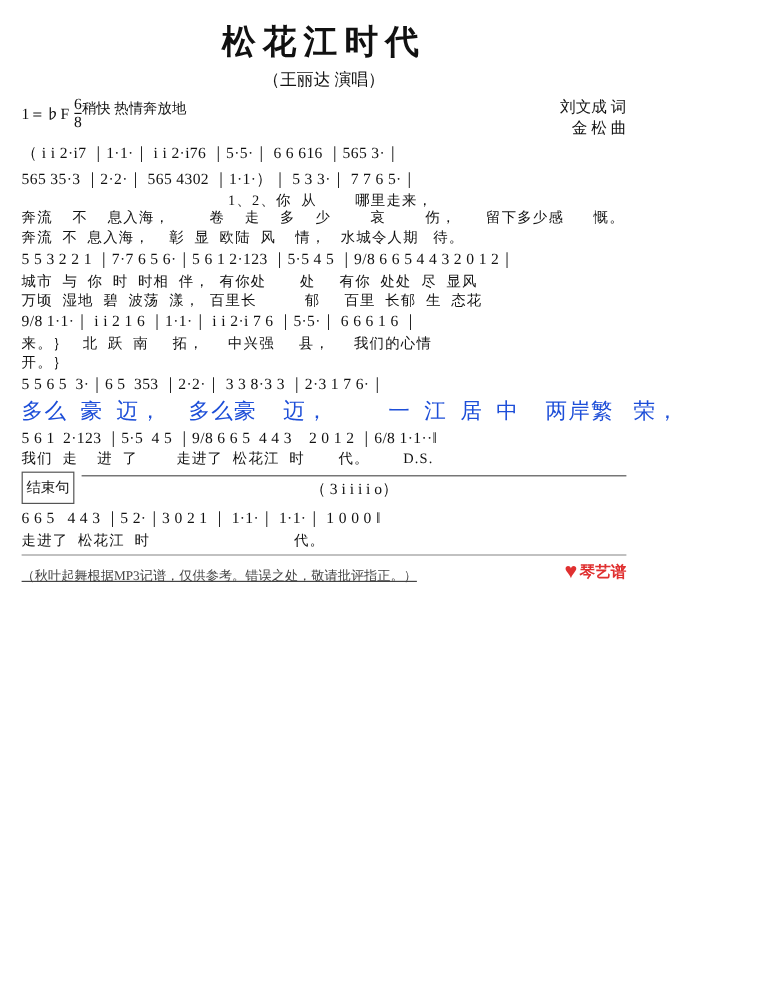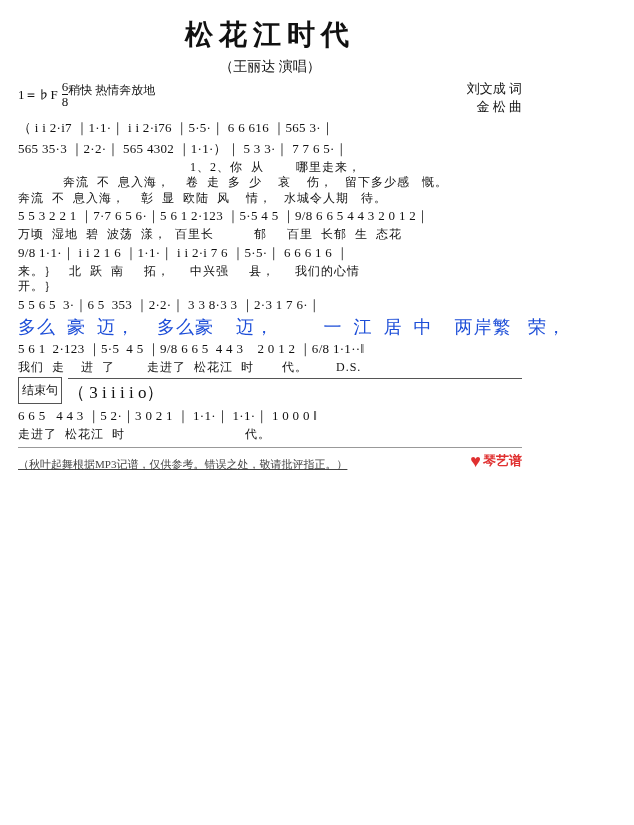--- a/index.html
+++ b/index.html
@@ -106,34 +106,35 @@
     <div class="meta-right">
       <div>刘文成  词</div>
       <div>金  松  曲</div>
     </div>
   </div>
 
   <div class="music-content" id="music-content">
   <div style="font-family: SimSun, STSong, serif; font-size: 13px; white-space: pre; line-height: 1.6; letter-spacing: 0.3px;">（ i i 2·i7 ｜1·1·｜ i i 2·i76 ｜5·5·｜ 6 6 616 ｜565 3·｜</div>
       <div style="font-family: SimSun, STSong, serif; font-size: 13px; white-space: pre; line-height: 1.6; letter-spacing: 0.3px;">565 35·3 ｜2·2·｜ 565 4302 ｜1·1·）｜ 5 3 3·｜ 7 7 6 5·｜</div>
       <div style="font-family: SimSun, STSong, serif; font-size: 12px; white-space: pre; line-height: 1.3; letter-spacing: 1px; color: rgb(17, 17, 17);">                                           1、2、你  从        哪里走来，</div>
-      <div style="font-family: Liberation Serif, serif; font-size: 12px; white-space: pre; line-height: 1.3; letter-spacing: 1px; color: rgb(17, 17, 17); margin-left: 45px;">奔流  不  息入海，    卷  走  多  少    哀    伤，   留下多少感   慨。</div>
+      <div style="font-family: Liberation Mono, monospace; font-size: 12px; white-space: pre; line-height: 1.3; letter-spacing: 1px; color: rgb(17, 17, 17);">奔流  不  息入海，    卷  走  多  少    哀    伤，   留下多少感   慨。</div>
       <div style="font-family: SimSun, STSong, serif; font-size: 12px; white-space: pre; line-height: 1.3; letter-spacing: 1px; color: rgb(17, 17, 17);">奔流  不  息入海，    彰  显  欧陆  风    情，   水城令人期   待。</div>
       <div style="font-family: SimSun, STSong, serif; font-size: 13px; white-space: pre; line-height: 1.6; letter-spacing: 0.3px;">5 5 3 2 2 1 ｜7·7 6 5 6·｜5 6 1 2·123 ｜5·5 4 5 ｜9/8 6 6 5 4 4 3 2 0 1 2｜</div>
+      <div style="font-family: SimSun, STSong, serif; font-size: 12px; white-space: pre; line-height: 1.3; letter-spacing: 1px; color: rgb(17, 17, 17);">城市  与  你  时  时相  伴，  有你处       处     有你  处处  尽  显风</div>
       <div style="font-family: SimSun, STSong, serif; font-size: 12px; white-space: pre; line-height: 1.3; letter-spacing: 1px; color: rgb(17, 17, 17);">万顷  湿地  碧  波荡  漾，  百里长          郁     百里  长郁  生  态花</div>
       <div style="font-family: SimSun, STSong, serif; font-size: 13px; white-space: pre; line-height: 1.6; letter-spacing: 0.3px;">9/8 1·1·｜ i i 2 1 6 ｜1·1·｜ i i 2·i 7 6 ｜5·5·｜ 6 6 6 1 6 ｜</div>
       <div style="font-family: SimSun, STSong, serif; font-size: 12px; white-space: pre; line-height: 1.3; letter-spacing: 1px; color: rgb(17, 17, 17);">来。｝   北  跃  南     拓，     中兴强     县，     我们的心情</div>
       <div style="font-family: SimSun, STSong, serif; font-size: 12px; white-space: pre; line-height: 1.3; letter-spacing: 1px; color: rgb(17, 17, 17);">开。｝</div>
       <div style="font-family: SimSun, STSong, serif; font-size: 13px; white-space: pre; line-height: 1.6; letter-spacing: 0.3px;">5 5 6 5  3·｜6 5  353 ｜2·2·｜ 3 3 8·3 3 ｜2·3 1 7 6·｜</div>
       <div style="font-family: SimSun, STSong, serif; font-size: 18px; white-space: pre; line-height: 1.3; letter-spacing: 1px; color: #1d4ed8;">多么  豪  迈，    多么豪    迈，         一  江  居  中    两岸繁   荣，</div>
       <div style="font-family: SimSun, STSong, serif; font-size: 13px; white-space: pre; line-height: 1.6; letter-spacing: 0.3px;">5 6 1  2·123 ｜5·5  4 5 ｜9/8 6 6 5  4 4 3    2 0 1 2 ｜6/8 1·1··‖</div>
       <div style="font-family: SimSun, STSong, serif; font-size: 12px; white-space: pre; line-height: 1.3; letter-spacing: 1px; color: rgb(17, 17, 17);">我们  走    进  了        走进了  松花江  时       代。       D.S.</div>
       <div style="display: flex; align-items: center; gap: 6px; margin: 2px 0px;">
         <span style="border: 1px solid rgb(85, 85, 85); padding: 4px 3px; font-size: 12px; white-space: nowrap;">结束句</span>
-        <span style="font-size: 17px; font-family: SimSun, STSong, serif; border-top: 1px solid rgb(85, 85, 85); padding-top: 2px; flex: 1 1 0%; text-align: left;">（ 3 i i i i o）</span>
+        <span style="font-size: 13px; font-family: SimSun, STSong, serif; border-top: 1px solid rgb(85, 85, 85); padding-top: 2px; flex: 1 1 0%; text-align: center;">（ 3 i i i i o）</span>
       </div>
       <div style="font-family: SimSun, STSong, serif; font-size: 13px; white-space: pre; line-height: 1.6; letter-spacing: 0.3px;">6 6 5   4 4 3 ｜5 2·｜3 0 2 1 ｜ 1·1·｜ 1·1·｜ 1 0 0 0 ‖</div>
       <div style="font-family: SimSun, STSong, serif; font-size: 12px; white-space: pre; line-height: 1.3; letter-spacing: 1px; color: rgb(17, 17, 17);">走进了  松花江  时                              代。</div>
     </div>
 
   <div style="margin-top: 4px; border-top: 1px solid #999; padding-top: 3px;">
     <div style="display:flex; justify-content:space-between; align-items:flex-end;">
       <div style="font-size:11px; color:#444;text-decoration:underline;">（秋叶起舞根据MP3记谱，仅供参考。错误之处，敬请批评指正。）</div>
       <div class="logo">
         <span class="logo-heart">♥</span>

